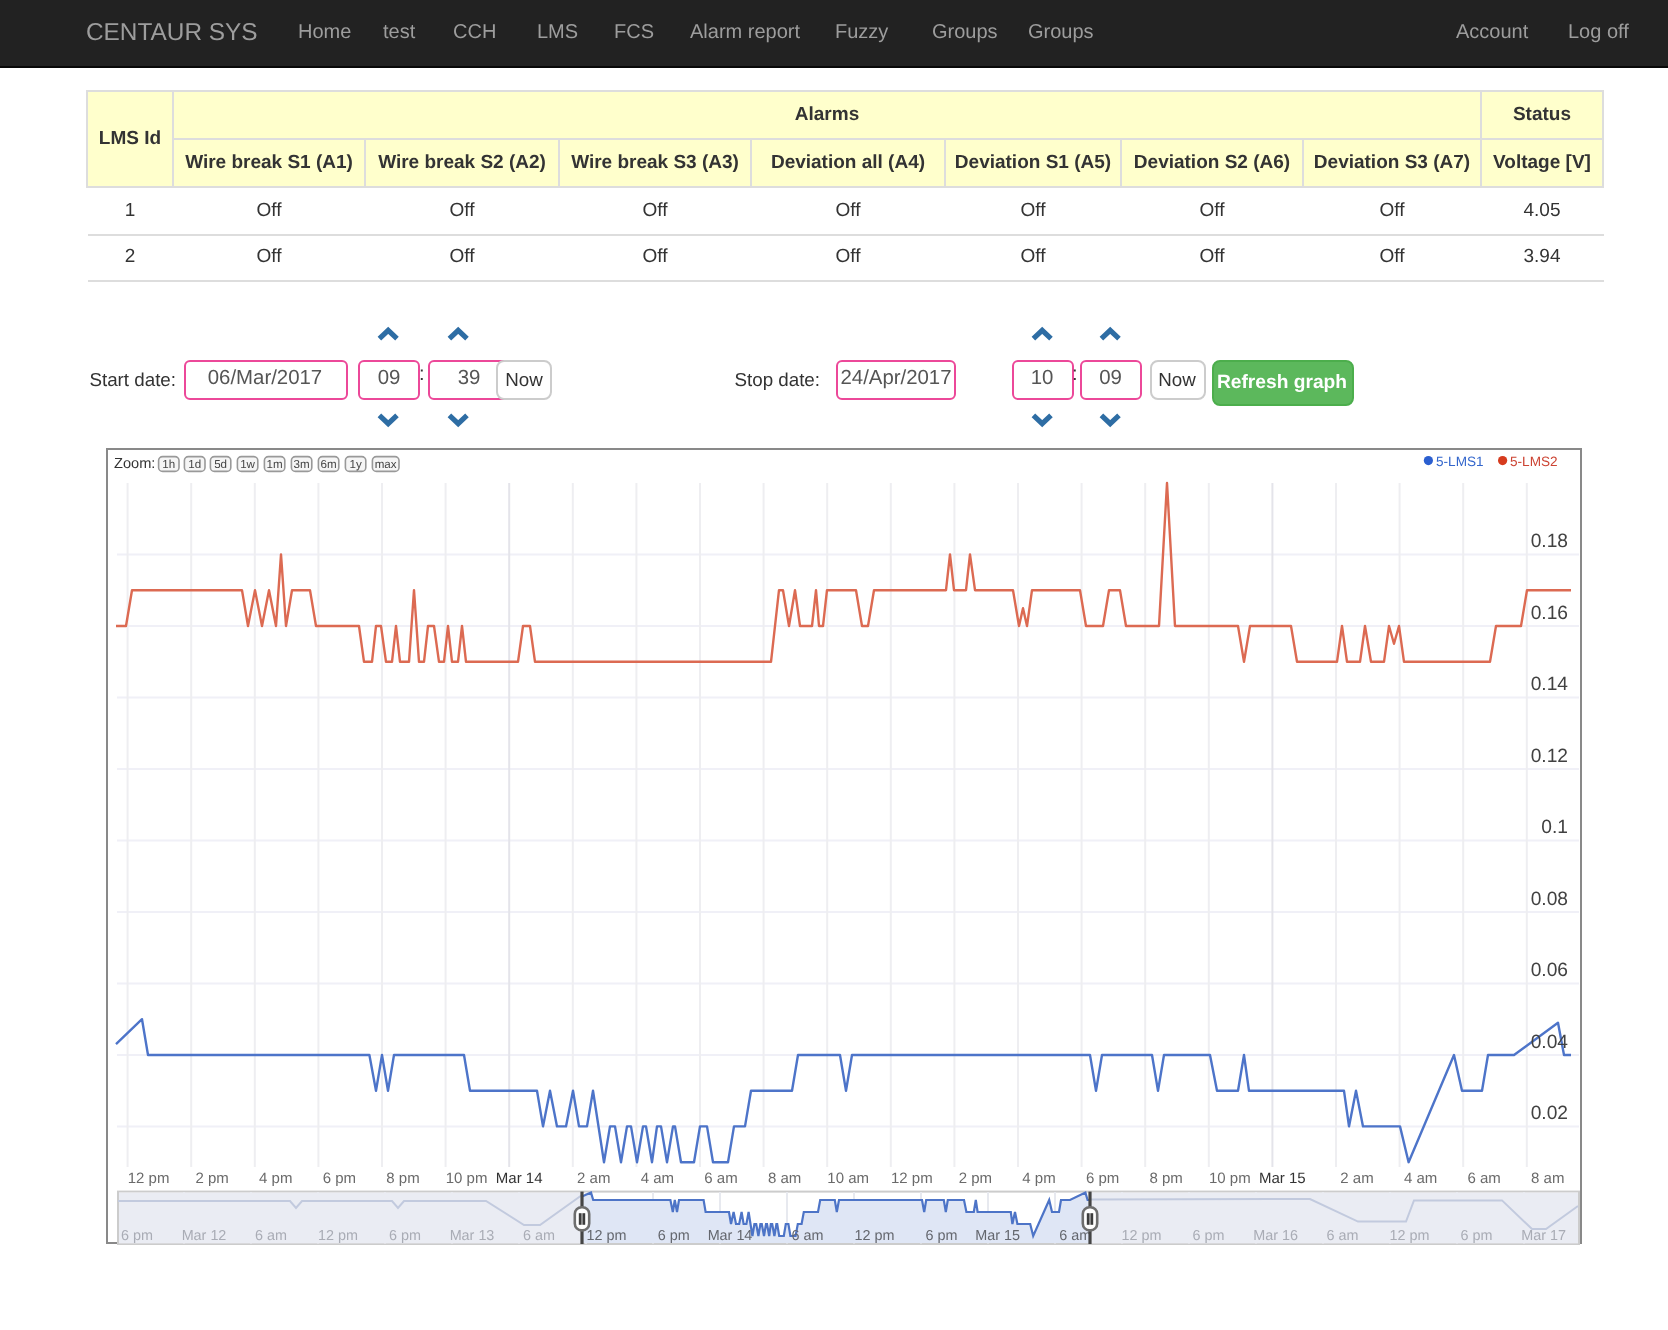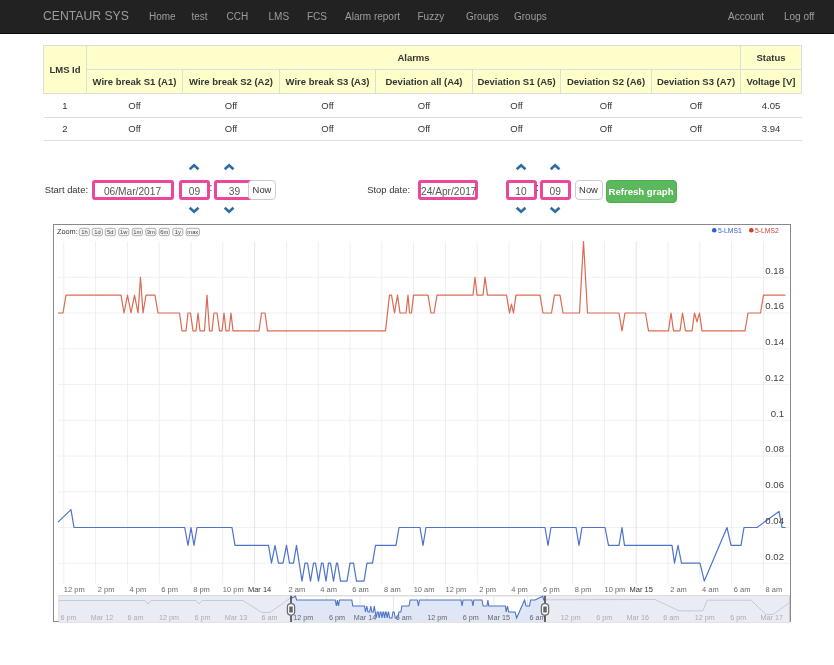--- a/index.html
+++ b/index.html
@@ -5,21 +5,21 @@
 html,body { width:834px; height:665px; background:#fff; font-family:"Liberation Sans", sans-serif; }
 #page { position:relative; width:834px; height:665px; overflow:hidden; background:#fff; }
 #navbar { position:absolute; left:0; top:0; width:834px; height:34px; background:#222; border-bottom:1px solid #080808; }
 #brand { position:absolute; left:43px; top:0; line-height:33px; font-size:12.2px; color:#9d9d9d; }
 .nitem { position:absolute; top:0; line-height:33px; font-size:10px; color:#9d9d9d; white-space:nowrap; }
 #tbl { position:absolute; left:43px; top:45px; border-collapse:collapse; table-layout:fixed; }
 #tbl td { text-align:center; vertical-align:middle; font-size:9.5px; color:#333; }
 #tbl td.h { background:#ffffcc; border:1px solid #ddd; font-weight:bold; }
 #tbl td.d { border-top:1px solid #ddd; border-bottom:1px solid #ddd; }
 .lab { position:absolute; top:184px; font-size:9.4px; color:#333; line-height:12px; }
-.inp { position:absolute; top:180px; height:19.5px; border:3px solid #ec4899; border-radius:3px; background:#fff;
+.inp { position:absolute; top:180px; height:19.5px; border:1px solid #ec4899; border-radius:3px; background:#fff;
        font-size:10.2px; color:#555; text-align:center; line-height:18px; }
 .colon { position:absolute; top:182px; font-size:10px; color:#333; }
 .nowb { position:absolute; top:180px; height:20px; border:1px solid #ccc; border-radius:4px; background:#fff;
         font-size:9.4px; color:#333; text-align:center; line-height:18px; }
 #refresh { position:absolute; left:605.5px; top:179.5px; width:71px; height:23px; background:#5cb85c;
            border:1px solid #4cae4c; border-radius:4px; color:#fff; font-size:9.6px; font-weight:bold;
            text-align:center; line-height:21.5px; }
 #chart { position:absolute; left:0; top:0; }
 </style></head>
 <body>

